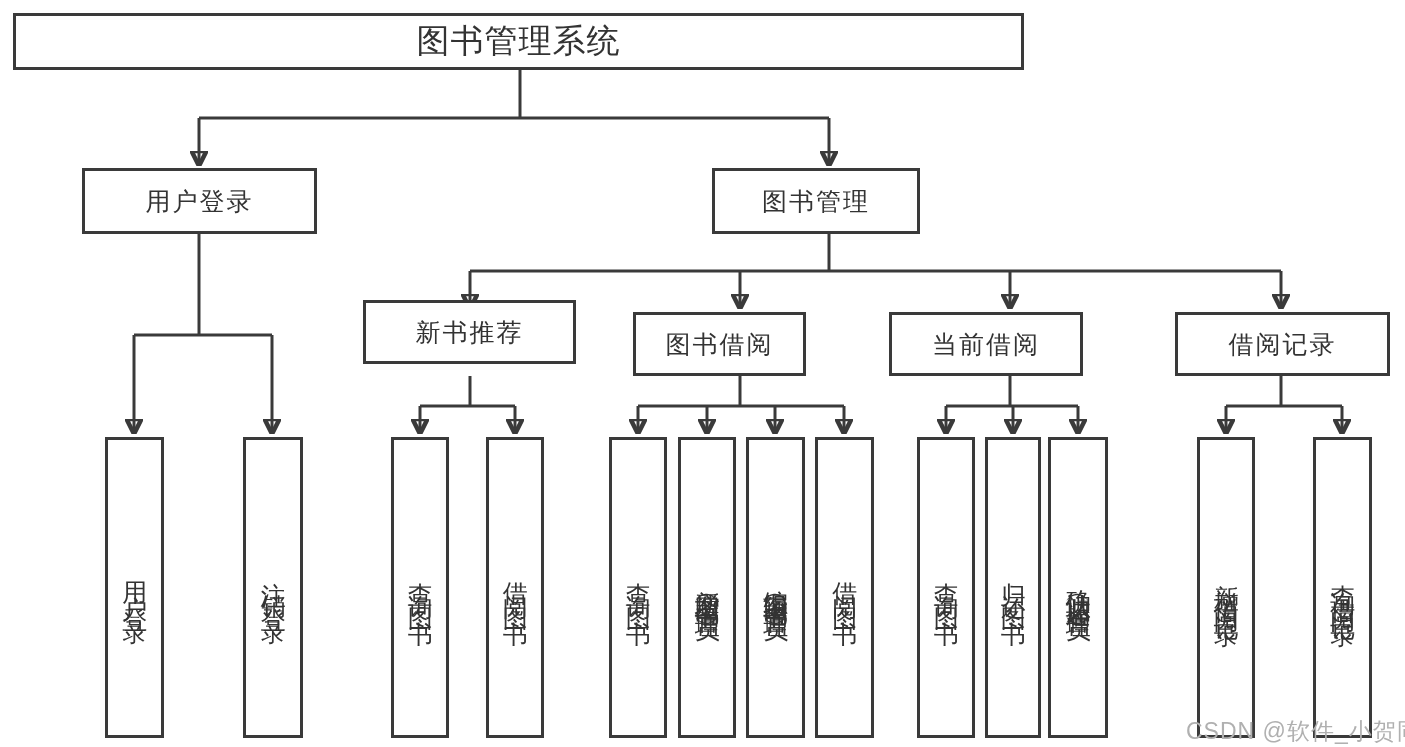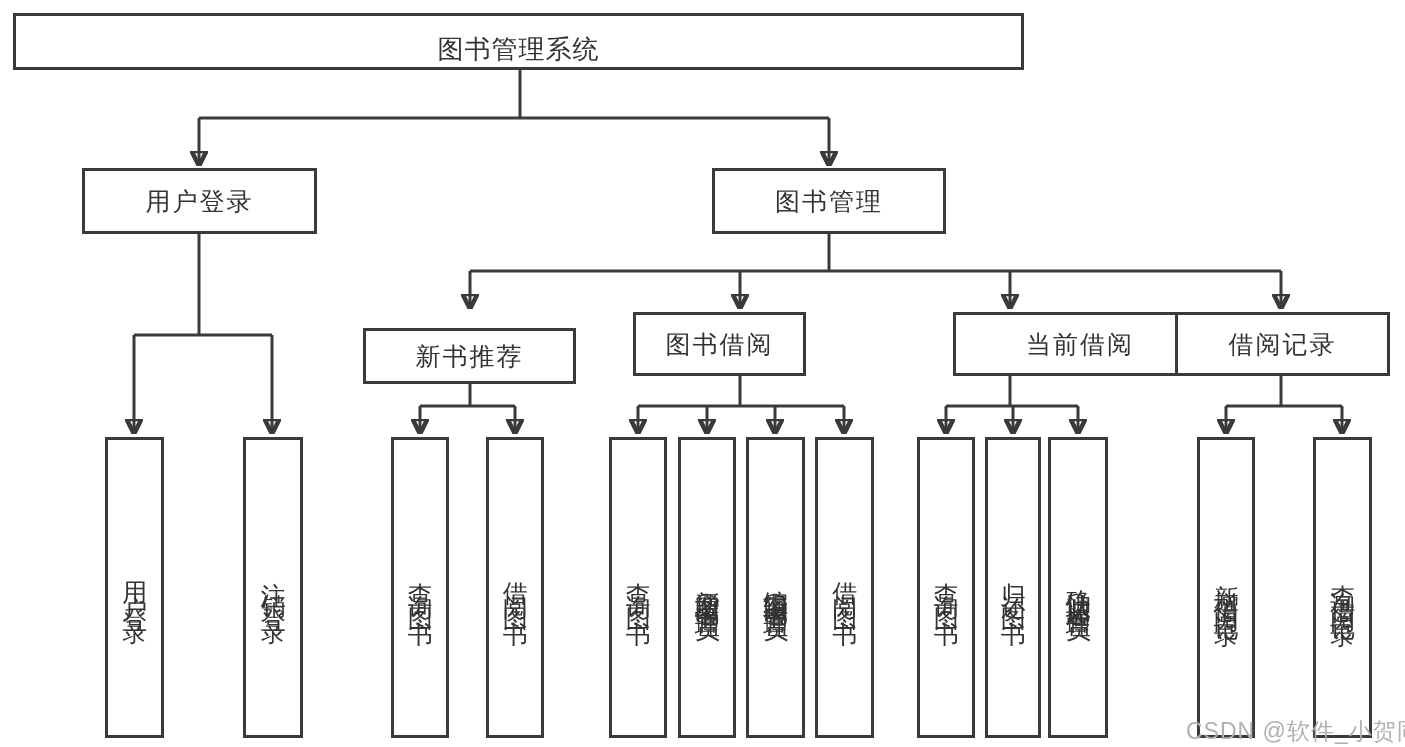--- a/index.html
+++ b/index.html
@@ -9,21 +9,21 @@
     overflow:hidden;color:#333333;
   }
   .lines{position:absolute;left:0;top:0;width:1405px;height:747px;}
   .lines path{stroke:#3a3a3a;stroke-width:3;fill:none;}
   .box{
     position:absolute;box-sizing:border-box;background:#ffffff;
     border:3px solid #3a3a3a;display:flex;align-items:center;justify-content:center;
     z-index:2;
   }
   .h{font-size:25px;letter-spacing:2px;}
-  .root{font-size:26px;letter-spacing:1px;align-items:flex-end;}
+  .root{font-size:33px;letter-spacing:1px;}
   .v span{
     writing-mode:vertical-rl;text-orientation:mixed;
     font-size:25px;display:block;line-height:1.1;
   }
   .v4 span{letter-spacing:13px;}
   .v6 span{letter-spacing:8px;}
   .v9 span{letter-spacing:4px;}
   .watermark{
     position:absolute;left:1186px;top:716px;font-size:23px;
     color:#b0b0b0;letter-spacing:1px;white-space:nowrap;z-index:6;
@@ -96,31 +96,31 @@
     </g>
   </svg>
 
   <div class="box h root" style="left:13px;top:13px;width:1011px;height:57px">
     <span>图书管理系统</span>
   </div>
 
   <div class="box h" style="left:82px;top:168px;width:235px;height:66px">
     <span>用户登录</span>
   </div>
-  <div class="box h" style="left:712px;top:168px;width:234px;height:66px">
+  <div class="box h" style="left:712px;top:168px;width:208px;height:66px">
     <span>图书管理</span>
   </div>
 
-  <div class="box h" style="left:363px;top:328px;width:213px;height:56px">
+  <div class="box h" style="left:363px;top:300px;width:213px;height:64px">
     <span>新书推荐</span>
   </div>
   <div class="box h" style="left:633px;top:312px;width:173px;height:64px">
     <span>图书借阅</span>
   </div>
-  <div class="box h" style="left:953px;top:312px;width:254px;height:64px">
+  <div class="box h" style="left:889px;top:312px;width:194px;height:64px">
     <span>当前借阅</span>
   </div>
   <div class="box h" style="left:1175px;top:312px;width:215px;height:64px">
     <span>借阅记录</span>
   </div>
 
   <div class="box v v4" style="left:105px;top:437px;width:59px;height:301px">
     <span>用户登录</span>
   </div>
   <div class="box v v4" style="left:243px;top:437px;width:60px;height:301px">

